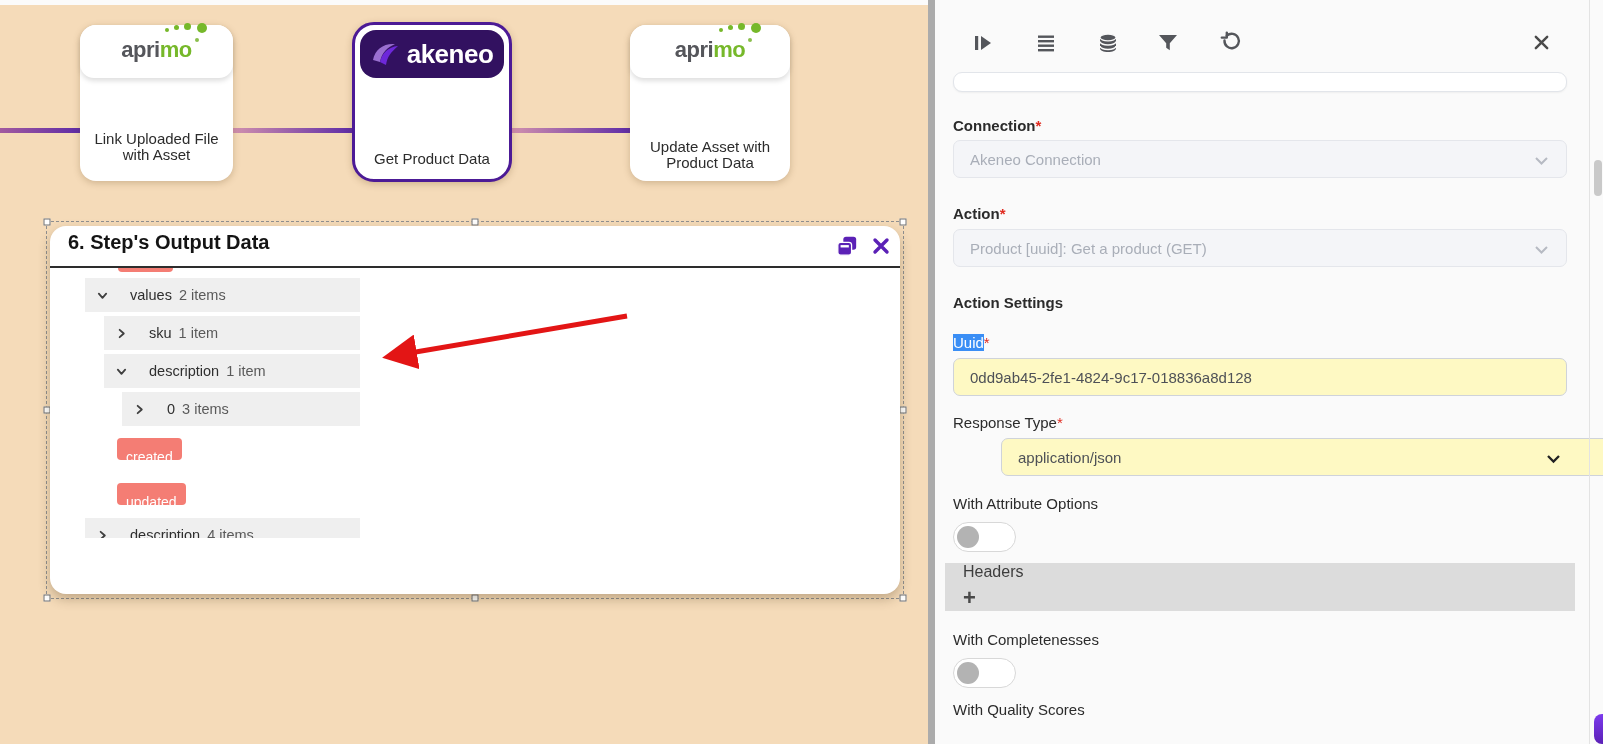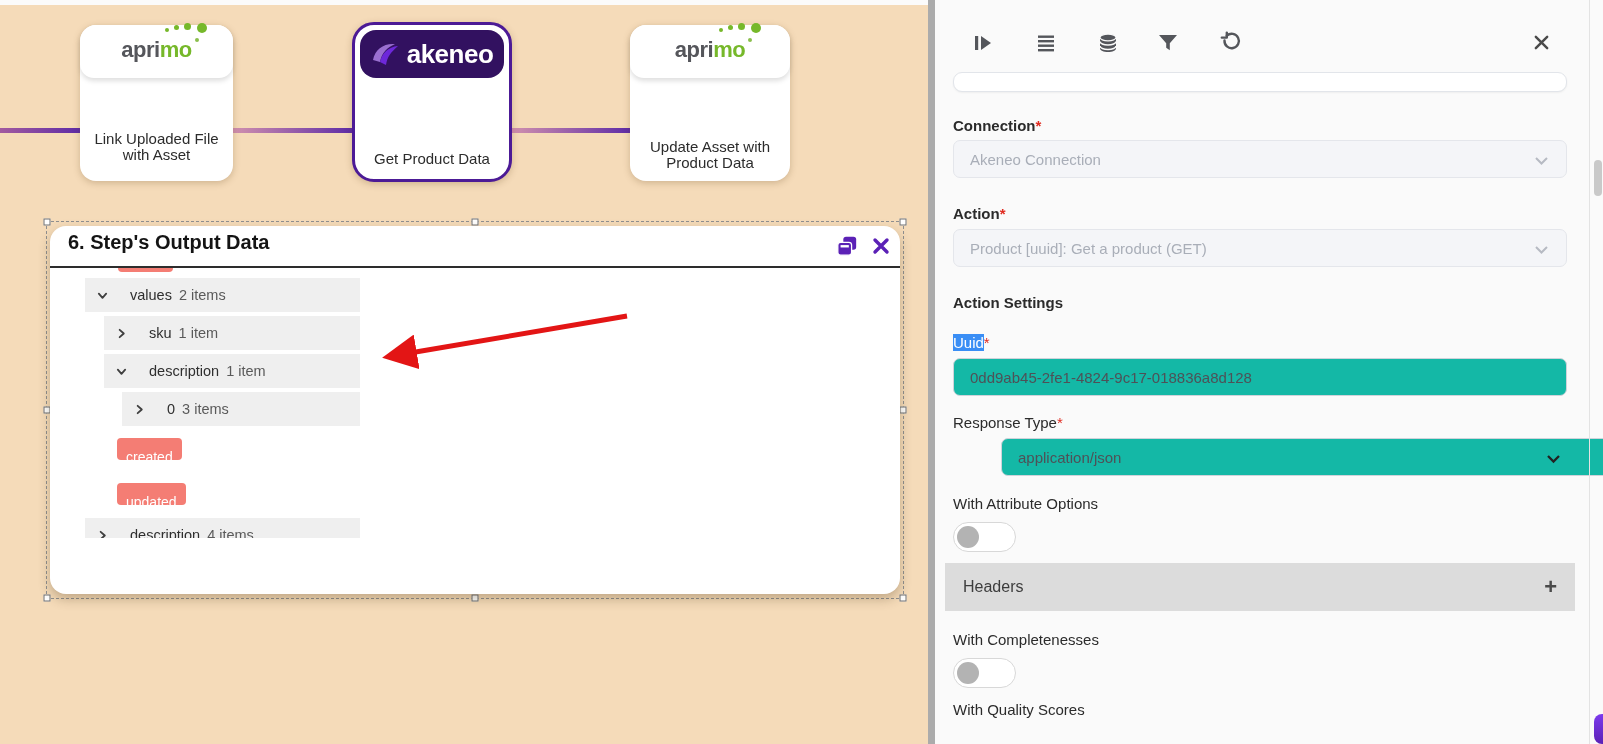--- a/index.html
+++ b/index.html
@@ -95,42 +95,42 @@
     box-shadow:0 1px 2px rgba(0,0,0,.05); }
 
   .flabel { position:absolute; left:18px; font-size:15px; color:#2b2b2b; }
   .bold { font-weight:bold; }
   .req { color:#e02b20; }
   .hl { background:#3a8ef5; color:#fff; }
 
   .field { position:absolute; left:18px; width:614px; height:38px; border-radius:7px;
     font-size:15px; display:flex; align-items:center; padding:0 16px; }
   .field.disabled { background:#f4f5f8; border:1px solid #e4e6eb; color:#a9aeb8; }
-  .field.enabled  { background:#14b8a6; border:1px solid #cfd3da; color:#4e5157; }
+  .field.enabled  { background:#fef9c3; border:1px solid #cfd3da; color:#4e5157; }
   .chevron { position:absolute; top:11px; width:17px; height:17px; }
   .chev-right { right:16px; }
   .chev-resp  { right:52px; }
 
   .l-conn { top:117px; } .f-conn { top:140px; }
   .l-act  { top:205px; } .f-act  { top:229px; }
   .l-asett{ top:294px; font-weight:bold; }
   .l-uuid { top:334px; } .f-uuid { top:358px; }
   .l-resp { top:414px; } .f-resp { top:438px;margin-left:48px; }
   .l-wao  { top:495px; }
   .l-wc   { top:631px; }
   .l-wqs  { top:701px; }
 
   .toggle { position:absolute; left:18px; width:63px; height:30px; border-radius:15px;
     background:#fff; border:1.5px solid #d8d8d8; cursor:pointer; }
   .knob { position:absolute; left:3px; top:2.5px; width:22px; height:22px;
     border-radius:50%; background:#b3b3b3; }
   .t-wao { top:522px; } .t-wc { top:658px; }
 
   .headers-bar { position:absolute; left:10px; top:563px; width:630px; height:48px;
-    background:#dcdcdc; display:flex; align-items:center; padding:0 18px; cursor:pointer; }
+    background:#dcdcdc; display:flex; padding:0 18px; cursor:pointer;flex-direction:column; }
   .headers-label { font-size:16px; color:#3d3d3d; flex:1; }
   .headers-plus { font-size:22px; color:#4a4a4a; font-weight:bold; }
 
   .scroll-sep { position:absolute; left:654px; top:0; width:1px; height:744px; background:#e3e3e3; }
   .scroll-thumb { position:absolute; left:659px; top:160px; width:8px; height:36px;
     border-radius:4px; background:#c9c9c9; cursor:pointer; }
   .corner-btn { position:absolute; left:659px; top:714px; width:14px; height:30px;
     border-radius:8px 0 0 8px; background:linear-gradient(180deg,#7c3aed,#5b21b6); cursor:pointer; }
 </style>
 </head>

